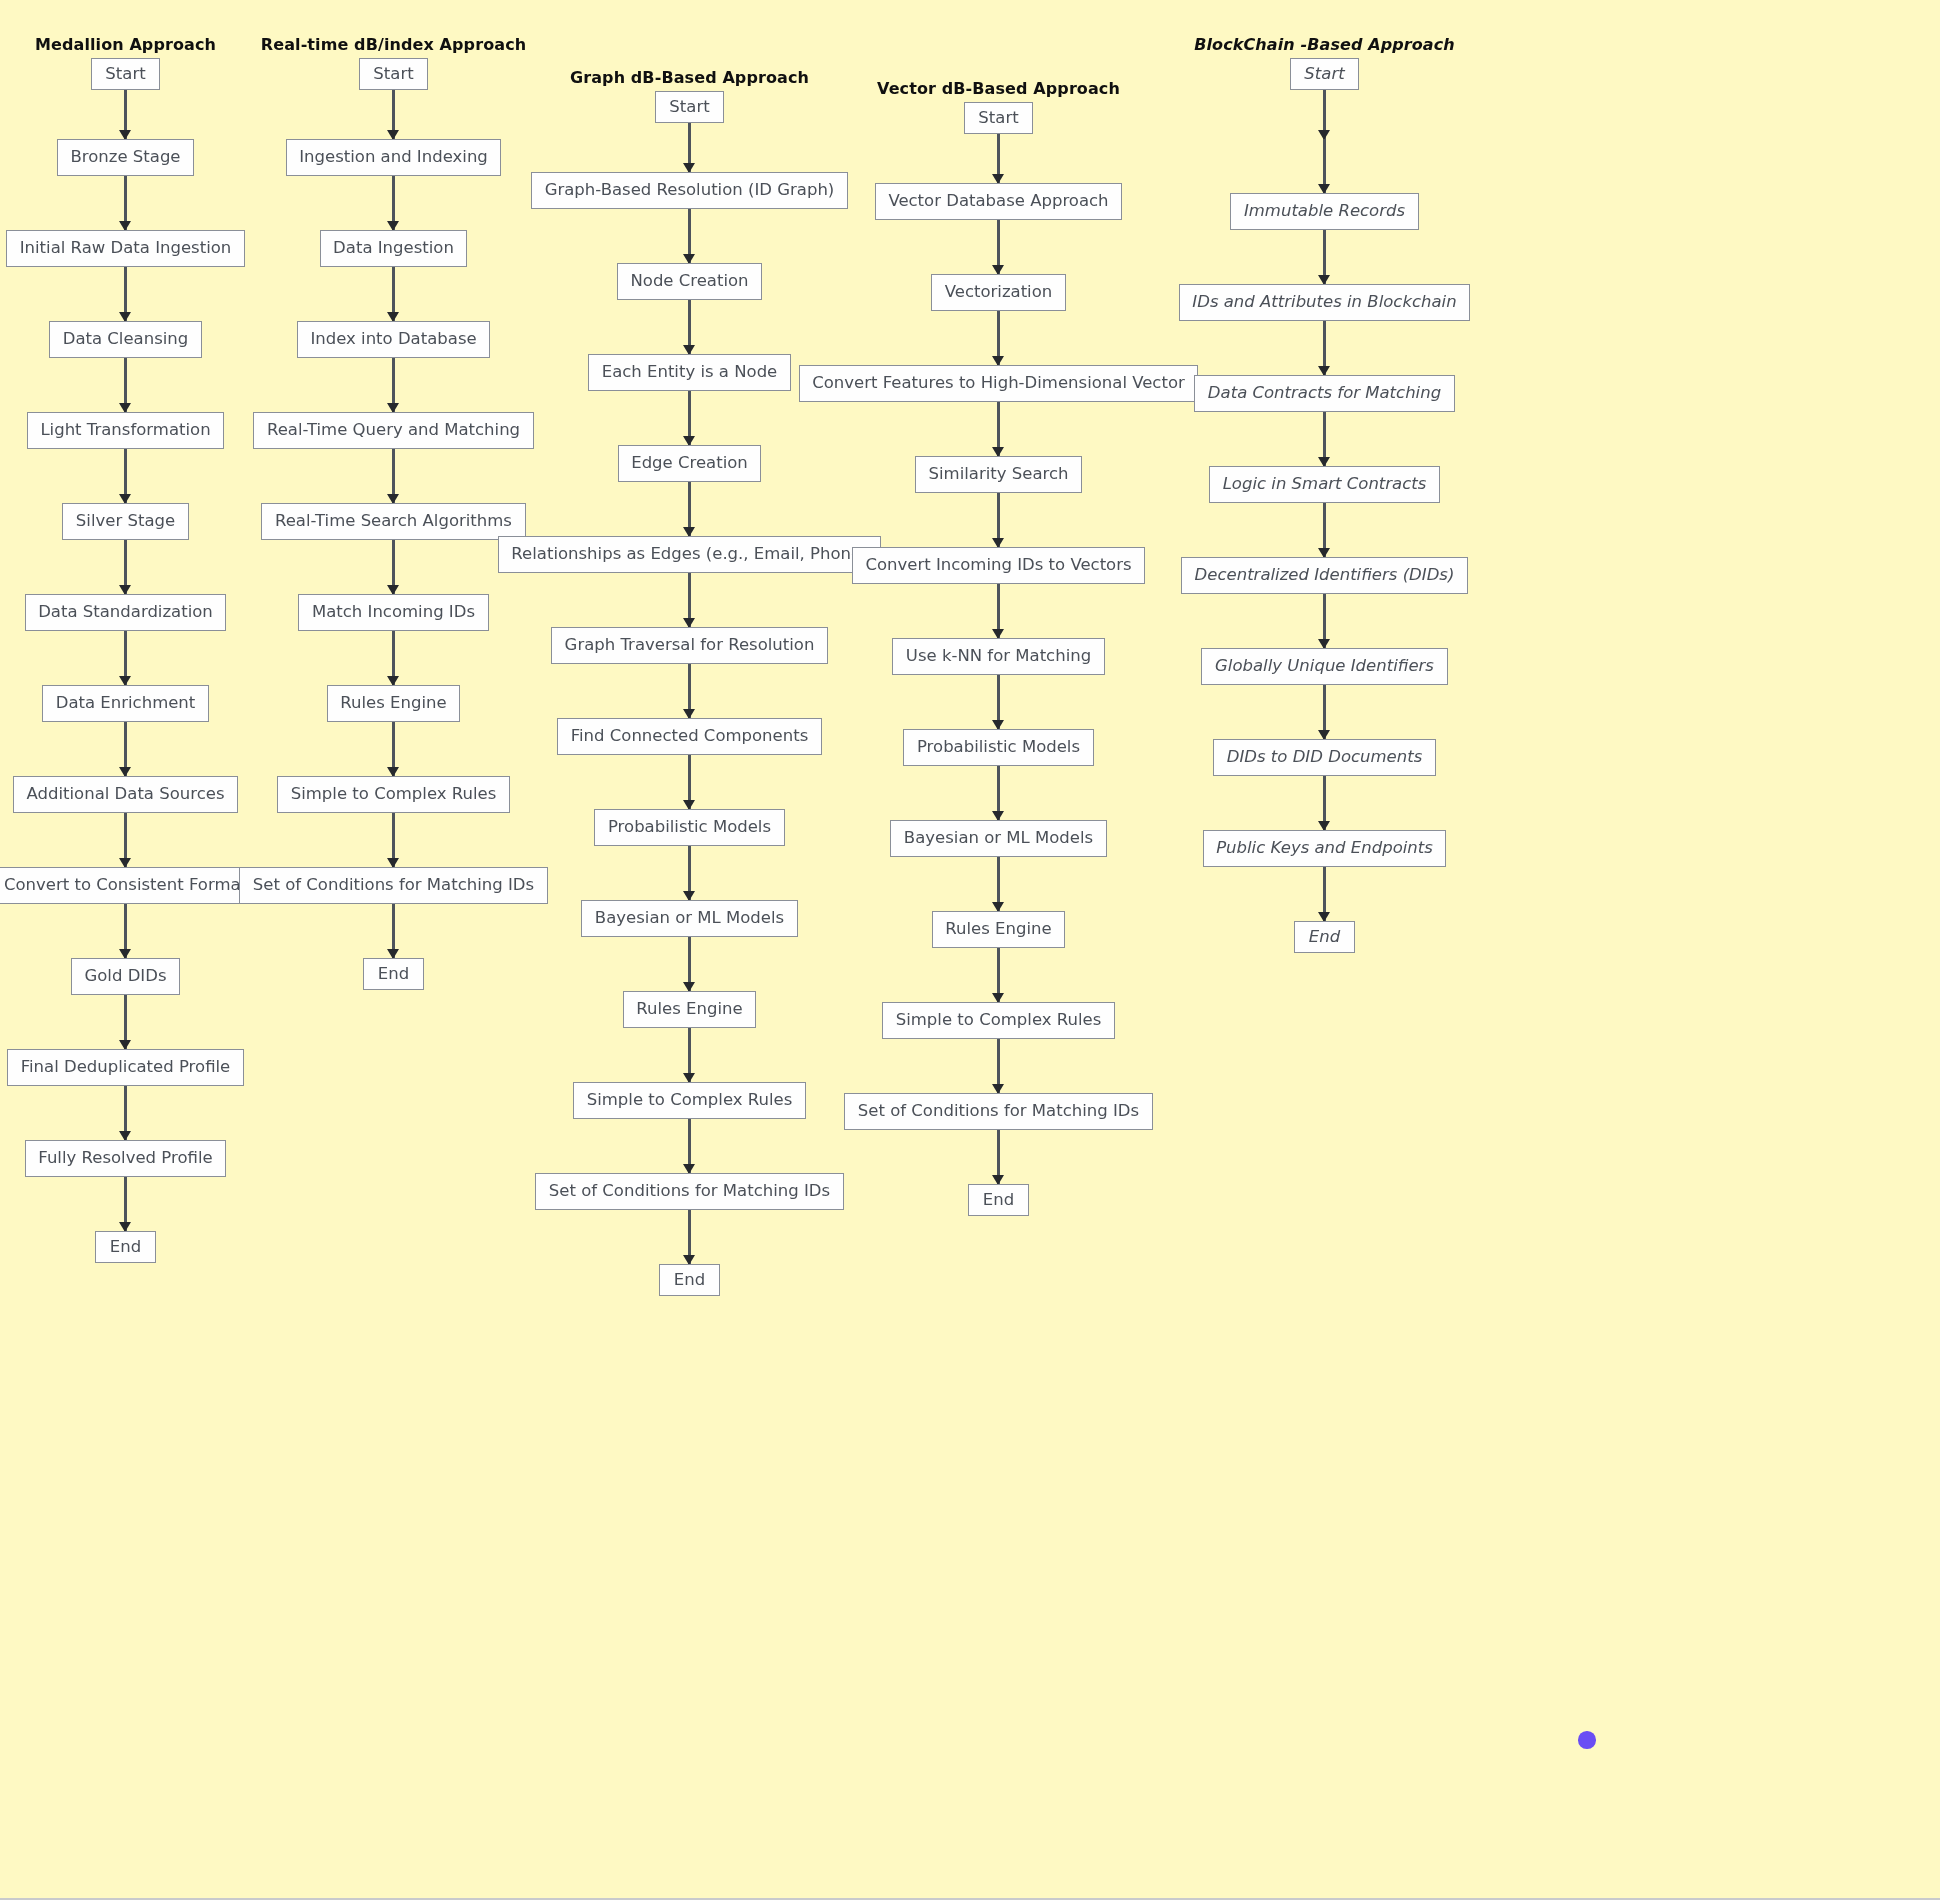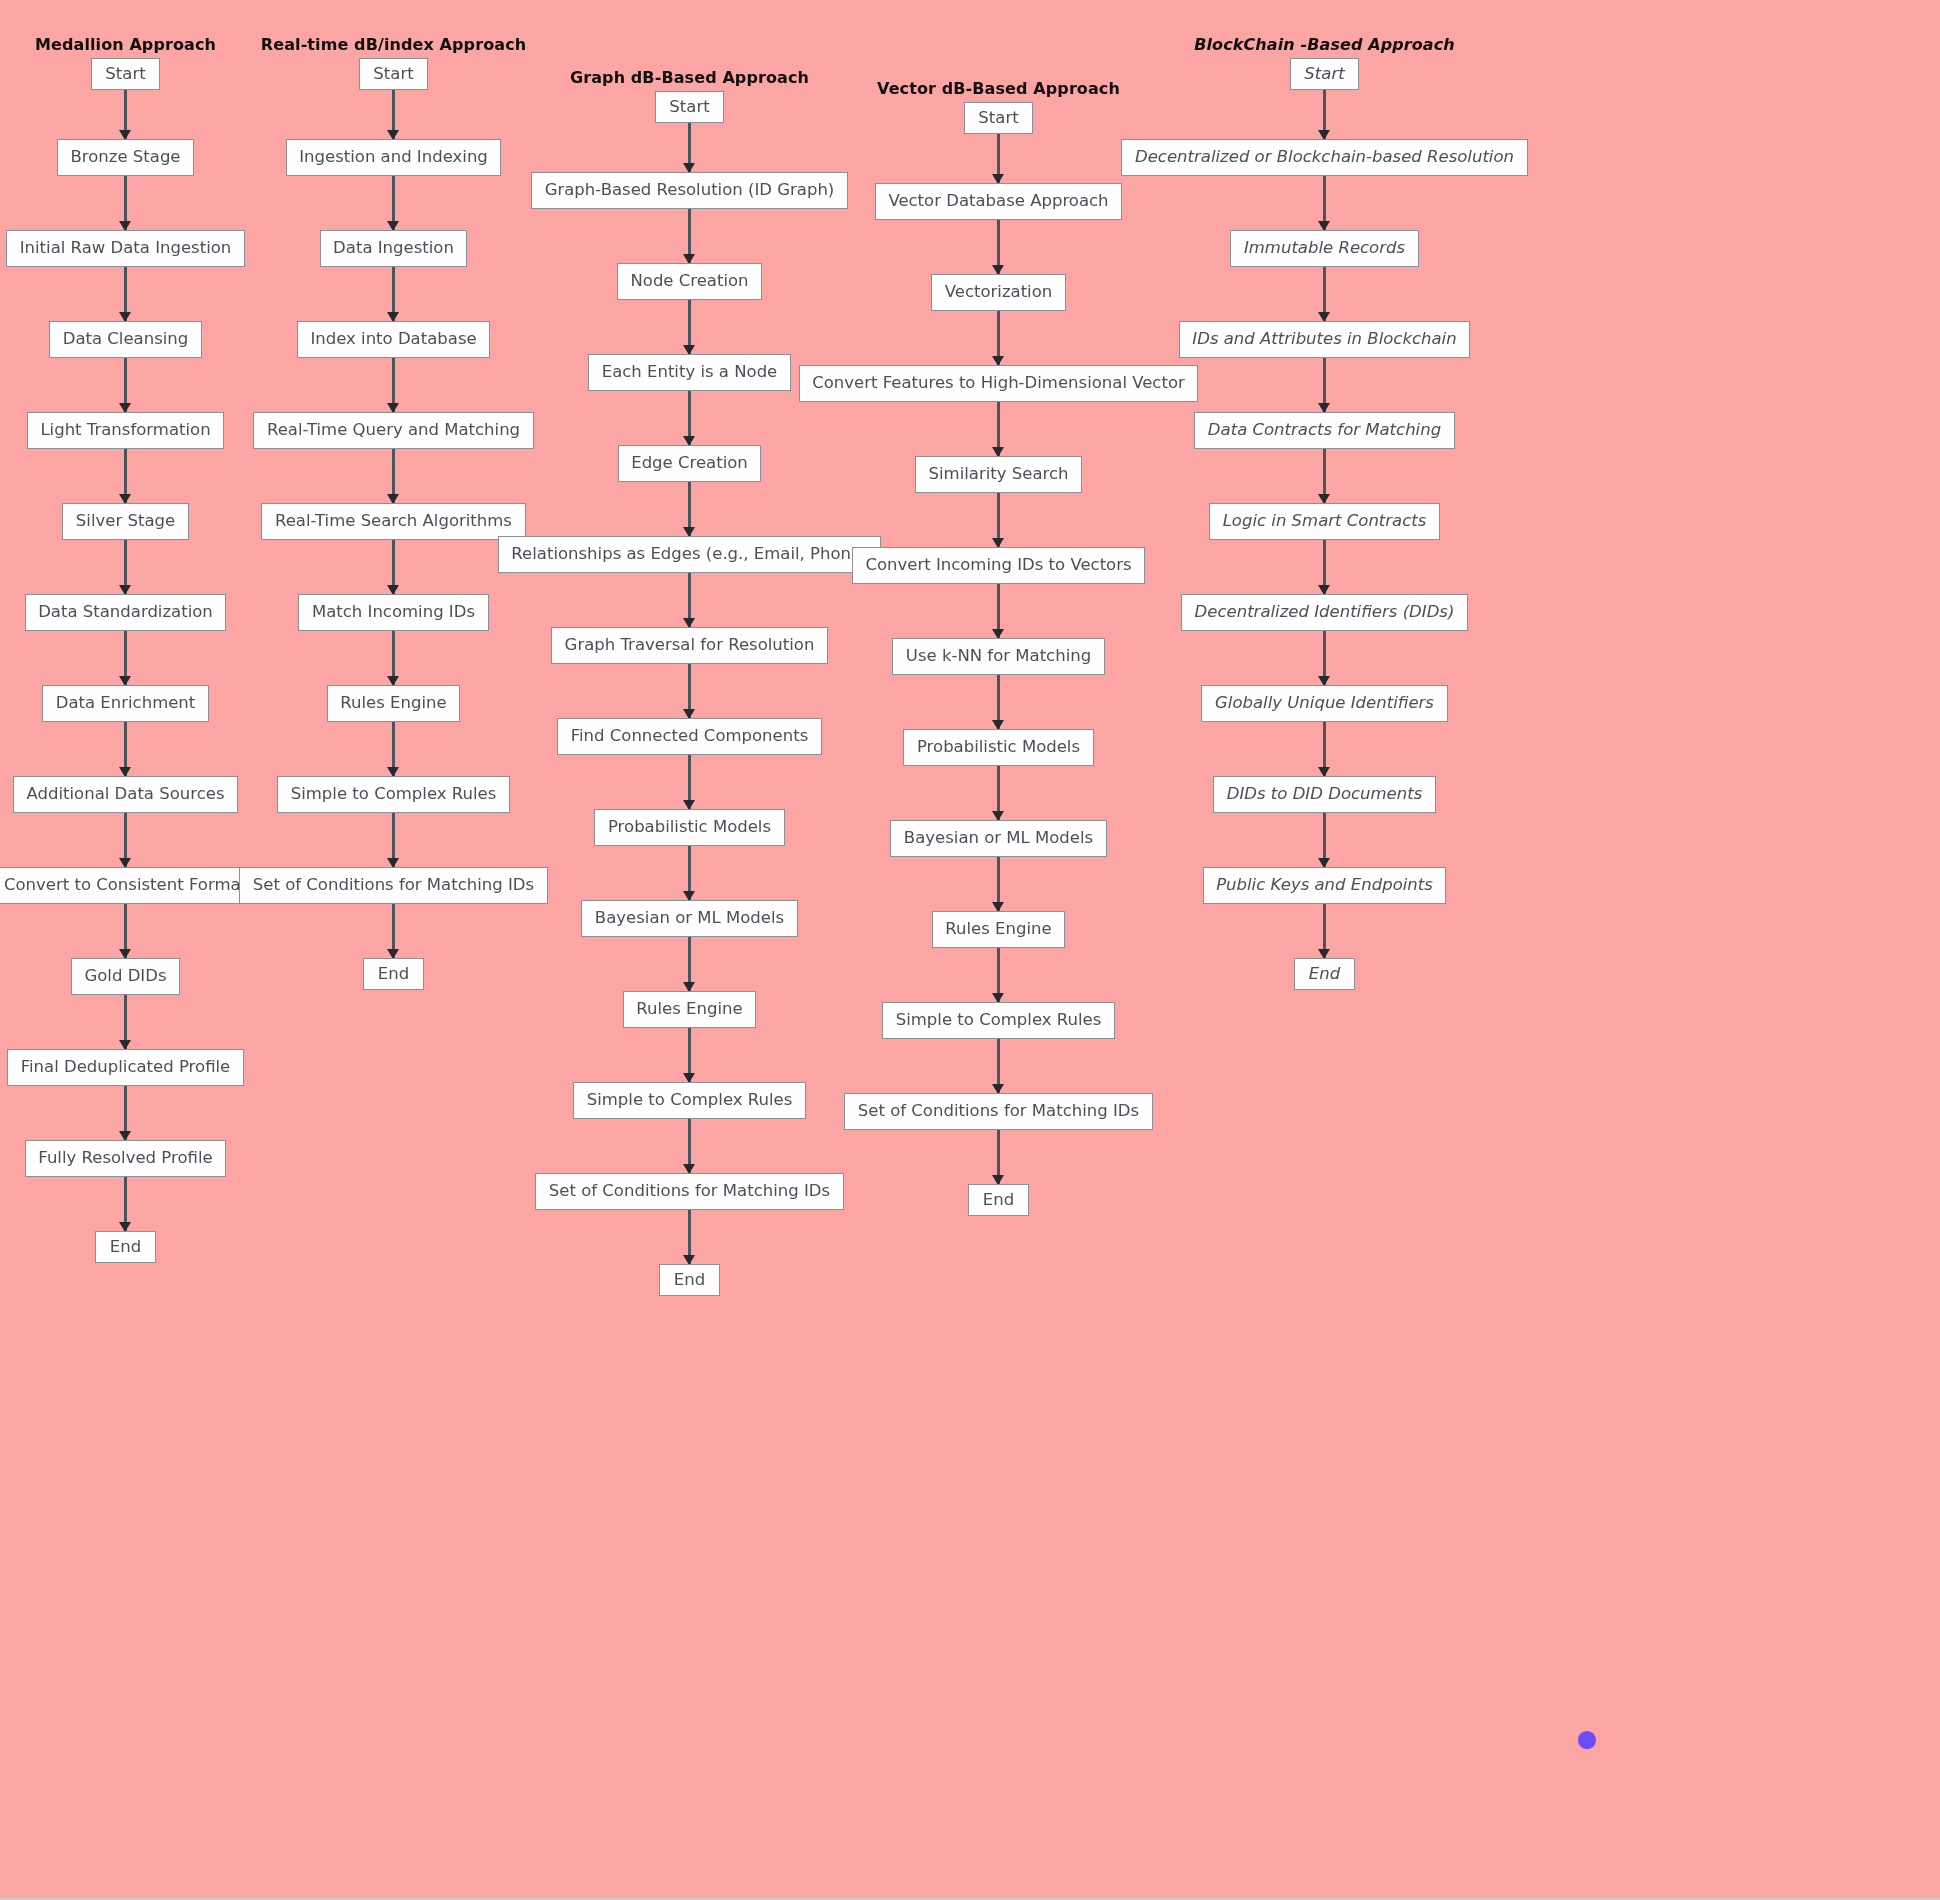--- a/index.html
+++ b/index.html
@@ -12,21 +12,21 @@
     font-family: "Liberation Sans", sans-serif;
     width: 1941px;
     height: 1901px;
     position: relative;
     overflow: hidden;
   }
   #canvas {
     position: relative;
     width: 1941px;
     height: 1901px;
-    background: #fca5a5;
+    background: #fef9c3;
   }
   .bottom-rule {
     position: absolute;
     left: 0;
     bottom: 0;
     width: 1941px;
     height: 2.9px;
     background: #c8cacd;
   }
 
@@ -235,21 +235,20 @@
           <div class="node">Set of Conditions for Matching IDs</div>
           <div class="connector" style="height: 54px;"></div>
           <div class="node terminal">End</div>
         </div>
       </div>
       <div class="column" style="left: 975px; width: 699px; font-style: italic;">
         <div class="col-title">BlockChain -Based Approach</div>
         <div class="flow">
           <div class="node terminal">Start</div>
           <div class="connector" style="height: 49px;"></div>
-          <div class="node">Decentralized or Blockchain-based Resolution</div>
           <div class="connector" style="height: 54px;"></div>
           <div class="node">Immutable Records</div>
           <div class="connector" style="height: 54px;"></div>
           <div class="node">IDs and Attributes in Blockchain</div>
           <div class="connector" style="height: 54px;"></div>
           <div class="node">Data Contracts for Matching</div>
           <div class="connector" style="height: 54px;"></div>
           <div class="node">Logic in Smart Contracts</div>
           <div class="connector" style="height: 54px;"></div>
           <div class="node">Decentralized Identifiers (DIDs)</div>

